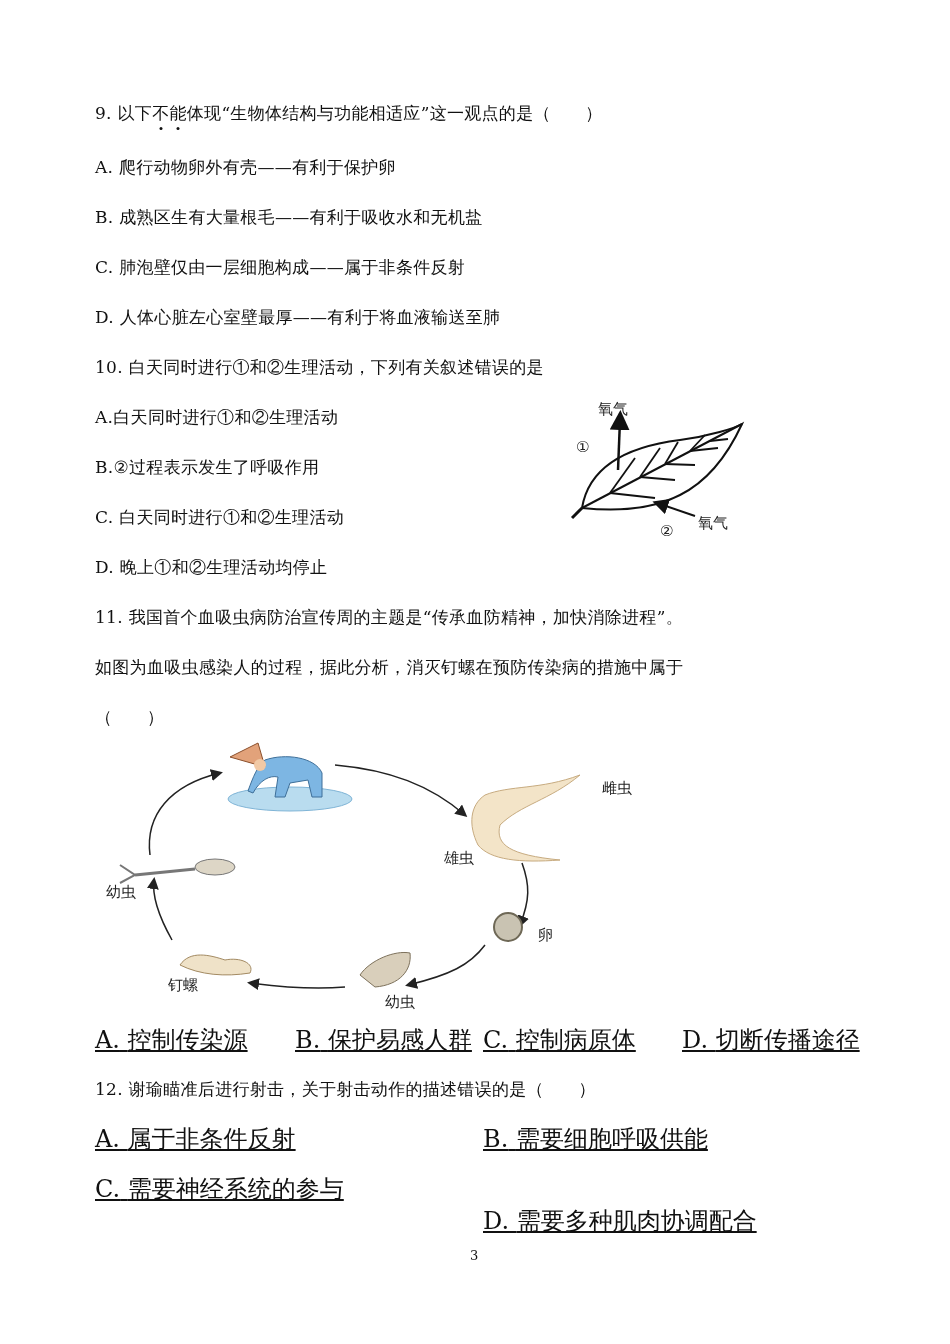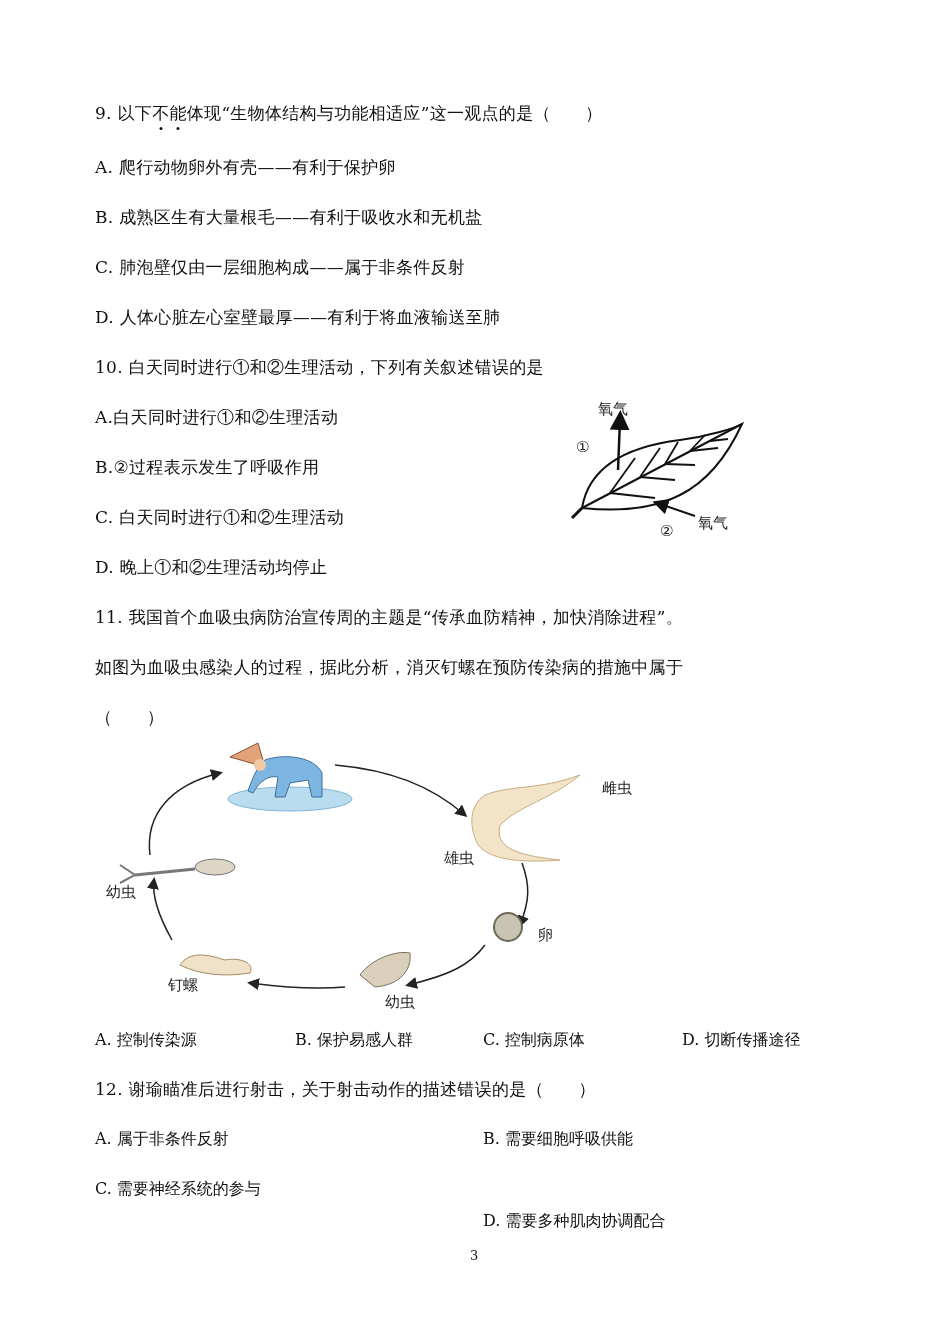--- a/index.html
+++ b/index.html
@@ -15,21 +15,21 @@
   }
   .emph { position: relative; }
   .emph::after {
     content: ""; position: absolute; left: 50%; bottom: -7px;
     width: 3px; height: 3px; border-radius: 50%; background: #111;
     transform: translateX(-50%);
   }
   .figure { position: absolute; }
   .fig-label { font-family: "DejaVu Sans", "Liberation Sans", sans-serif; font-size: 15px; fill: #222; }
   .page-num { position: absolute; left: 470px; top: 1248px; font-size: 13px; }
-  .opt { position: absolute; white-space: nowrap; font-size: 16px; line-height: 26px; }
+  .opt { position: absolute; white-space: nowrap; font-size: 24px; line-height: 26px; text-decoration: underline; }
 </style>
 </head>
 <body>
 
 <div class="line" style="top:100px;">
   <span>9.</span>
   <span>以下</span><span class="emph">不</span><span class="emph">能</span><span>体现“生物体结构与功能相适应”这一观点的是（　　）</span>
 </div>
 <div class="line" style="top:154px;">
   <span>A.</span>

